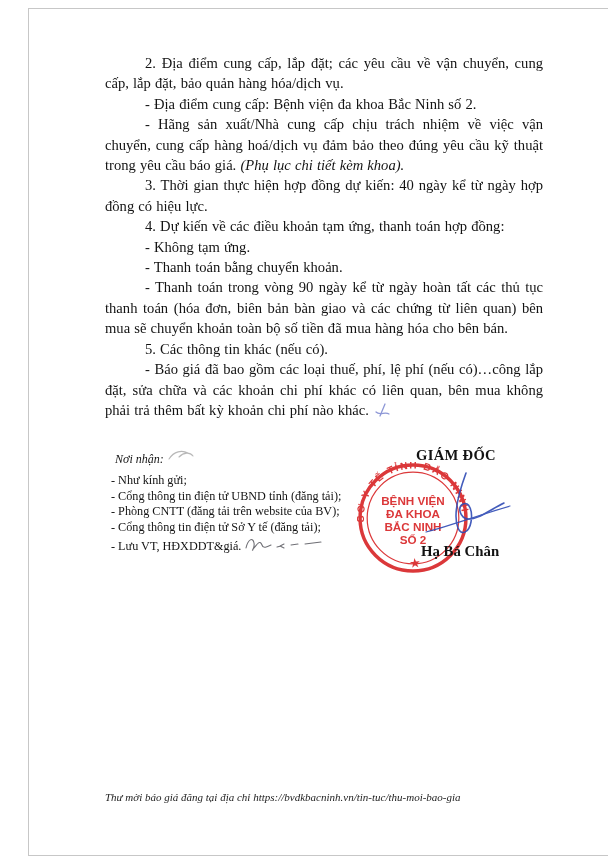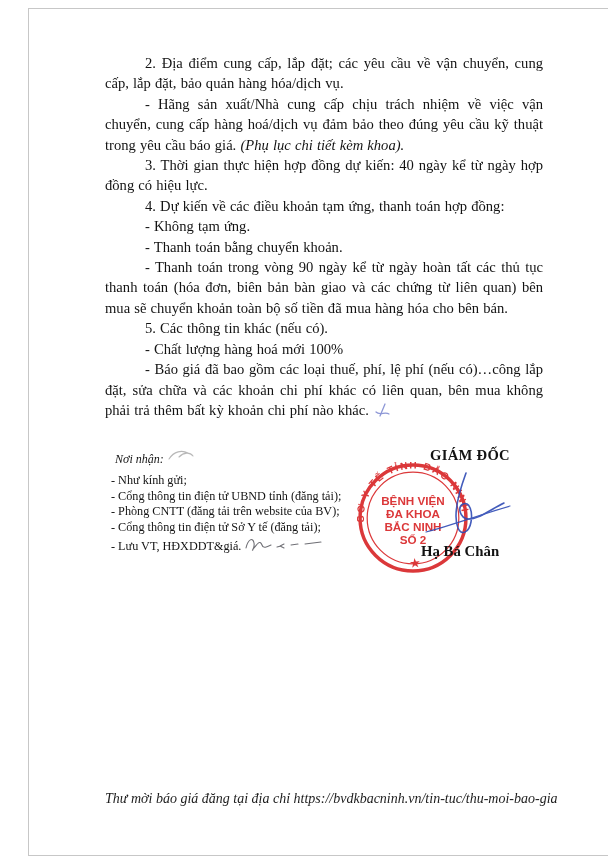--- a/index.html
+++ b/index.html
@@ -52,21 +52,21 @@
   .recipients-title .flourish { display: inline-block; vertical-align: 1px; margin-left: 3px; }
   .recipient-item {
     font-size: 12.2px;
     line-height: 15.6px;
     white-space: nowrap;
   }
   .recipient-item .squiggle { display: inline-block; vertical-align: -5px; margin-left: 2px; }
 
   .director-title {
     position: absolute;
-    left: 398px;
+    left: 384px;
     top: 447px;
     width: 104px;
     text-align: center;
     font-weight: bold;
     font-size: 14.6px;
     letter-spacing: 0.3px;
   }
   .stamp-wrap {
     position: absolute;
     left: 337px;
@@ -88,44 +88,44 @@
     width: 108px;
     font-weight: bold;
     font-size: 14.8px;
   }
   .footer-note {
     position: absolute;
     left: 85px;
     top: 791px;
     width: 460px;
     font-style: italic;
-    font-size: 14px;
+    font-size: 11px;
     color: #1c1c1c;
   }
   .stamp-text {
     font-family: "Liberation Sans", sans-serif;
     font-weight: bold;
   }
 </style>
 </head>
 <body>
 
 <div class="page">
   <div class="page-border"></div>
 
   <div class="body-text">
     <p><span>2. Địa điểm cung cấp, lắp đặt; các yêu cầu về vận chuyển, cung cấp, lắp đặt, bảo quản hàng hóa/dịch vụ.</span></p>
+    <p><span>- Địa điểm cung cấp: Bệnh viện đa khoa Bắc Ninh số 2.</span></p>
     <p><span>- Hãng sản xuất/Nhà cung cấp chịu trách nhiệm về việc vận chuyển, cung cấp hàng hoá/dịch vụ đảm bảo theo đúng yêu cầu kỹ thuật trong yêu cầu báo giá. </span><span class="italic">(Phụ lục chi tiết kèm khoa).</span></p>
     <p><span>3. Thời gian thực hiện hợp đồng dự kiến: 40 ngày kể từ ngày hợp đồng có hiệu lực.</span></p>
     <p><span>4. Dự kiến về các điều khoản tạm ứng, thanh toán hợp đồng:</span></p>
     <p><span>-  Không tạm ứng.</span></p>
     <p><span>- Thanh toán bằng chuyển khoản.</span></p>
     <p><span>- Thanh toán trong vòng 90 ngày kể từ ngày hoàn tất các thủ tục thanh toán (hóa đơn, biên bản bàn giao và các chứng từ liên quan) bên mua sẽ chuyển khoản toàn bộ số tiền đã mua hàng hóa cho bên bán.</span></p>
     <p><span>5. Các thông tin khác (nếu có).</span></p>
-    <p><span>- Chất lượng hàng hoá mới 100%</span></p>
     <p><span>- Báo giá đã bao gồm các loại thuế, phí, lệ phí (nếu có)…công lắp đặt, sửa chữa và các khoản chi phí khác có liên quan, bên mua không phải trả thêm bất kỳ khoản chi phí nào khác.</span><svg class="inline-mark" width="18" height="16" viewBox="0 0 18 16">
           <path d="M 7 14 L 12 2" stroke="#8d97d6" stroke-width="1.3" fill="none" stroke-linecap="round"></path>
           <path d="M 3 10 C 7 14 12 9 16 12" stroke="#8d97d6" stroke-width="1.2" fill="none" stroke-linecap="round"></path>
         </svg></p>
   </div>
 
   <div class="recipients">
     <div class="recipients-title">
       <span>Nơi nhận:</span><svg class="flourish" width="28" height="14" viewBox="0 0 28 14">
           <path d="M 2 11 C 7 3 15 2 21 5 M 12 9 C 17 4 23 4 26 8" stroke="#b8b8b8" stroke-width="1.1" fill="none" stroke-linecap="round"></path>

